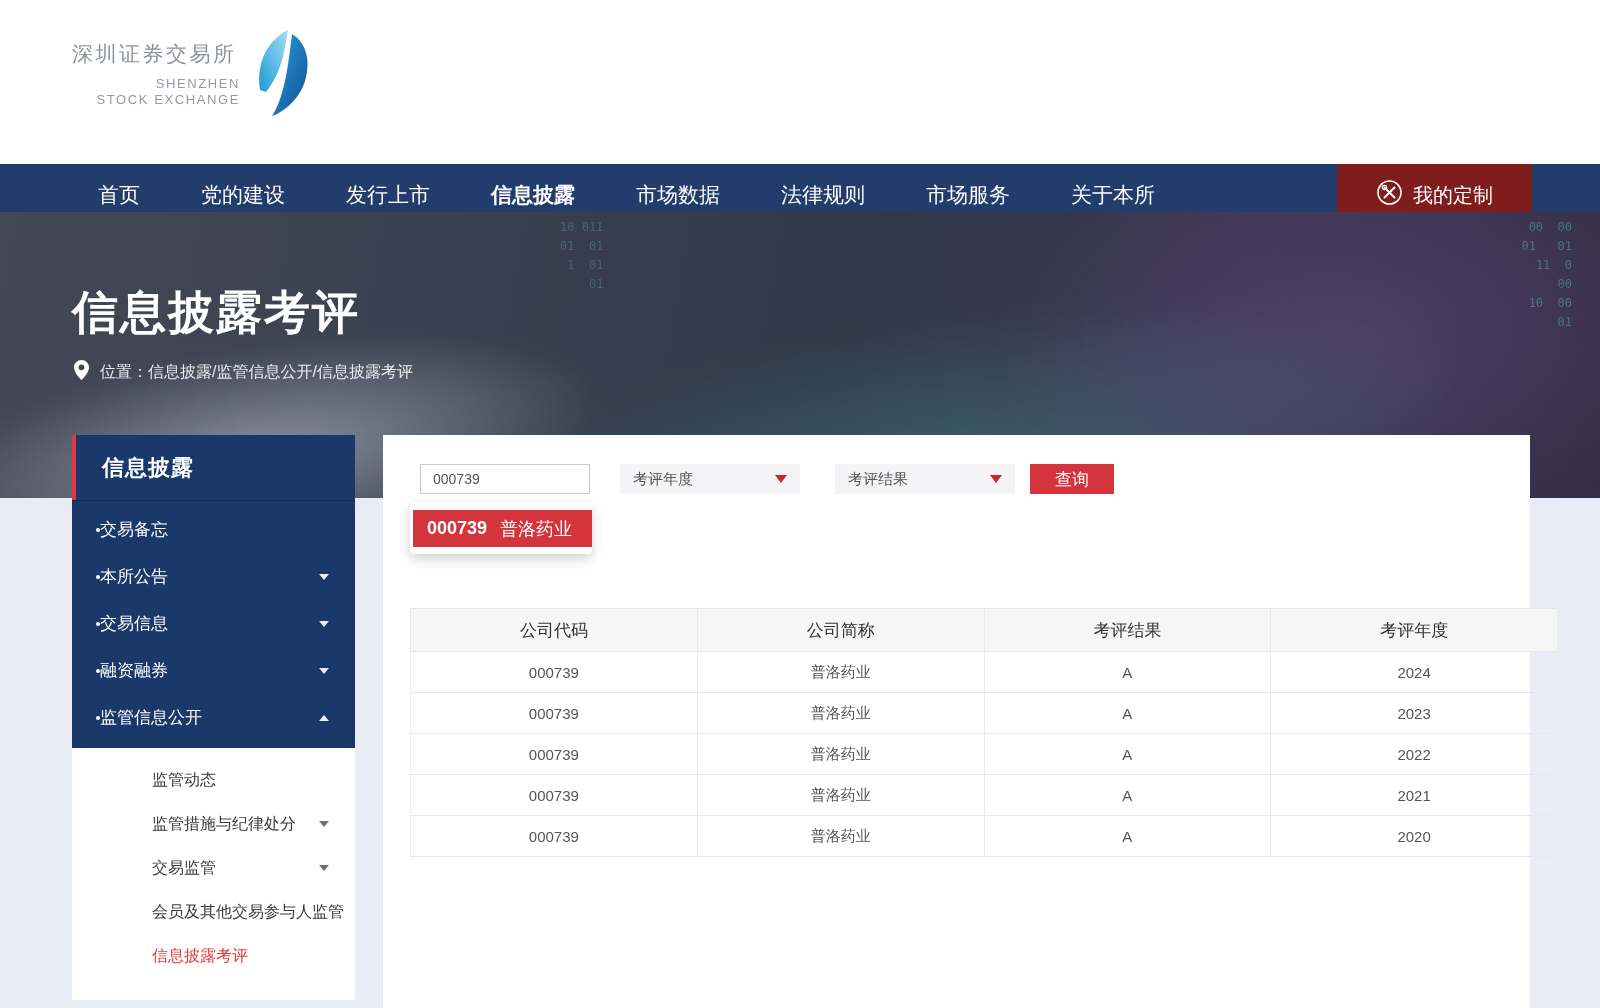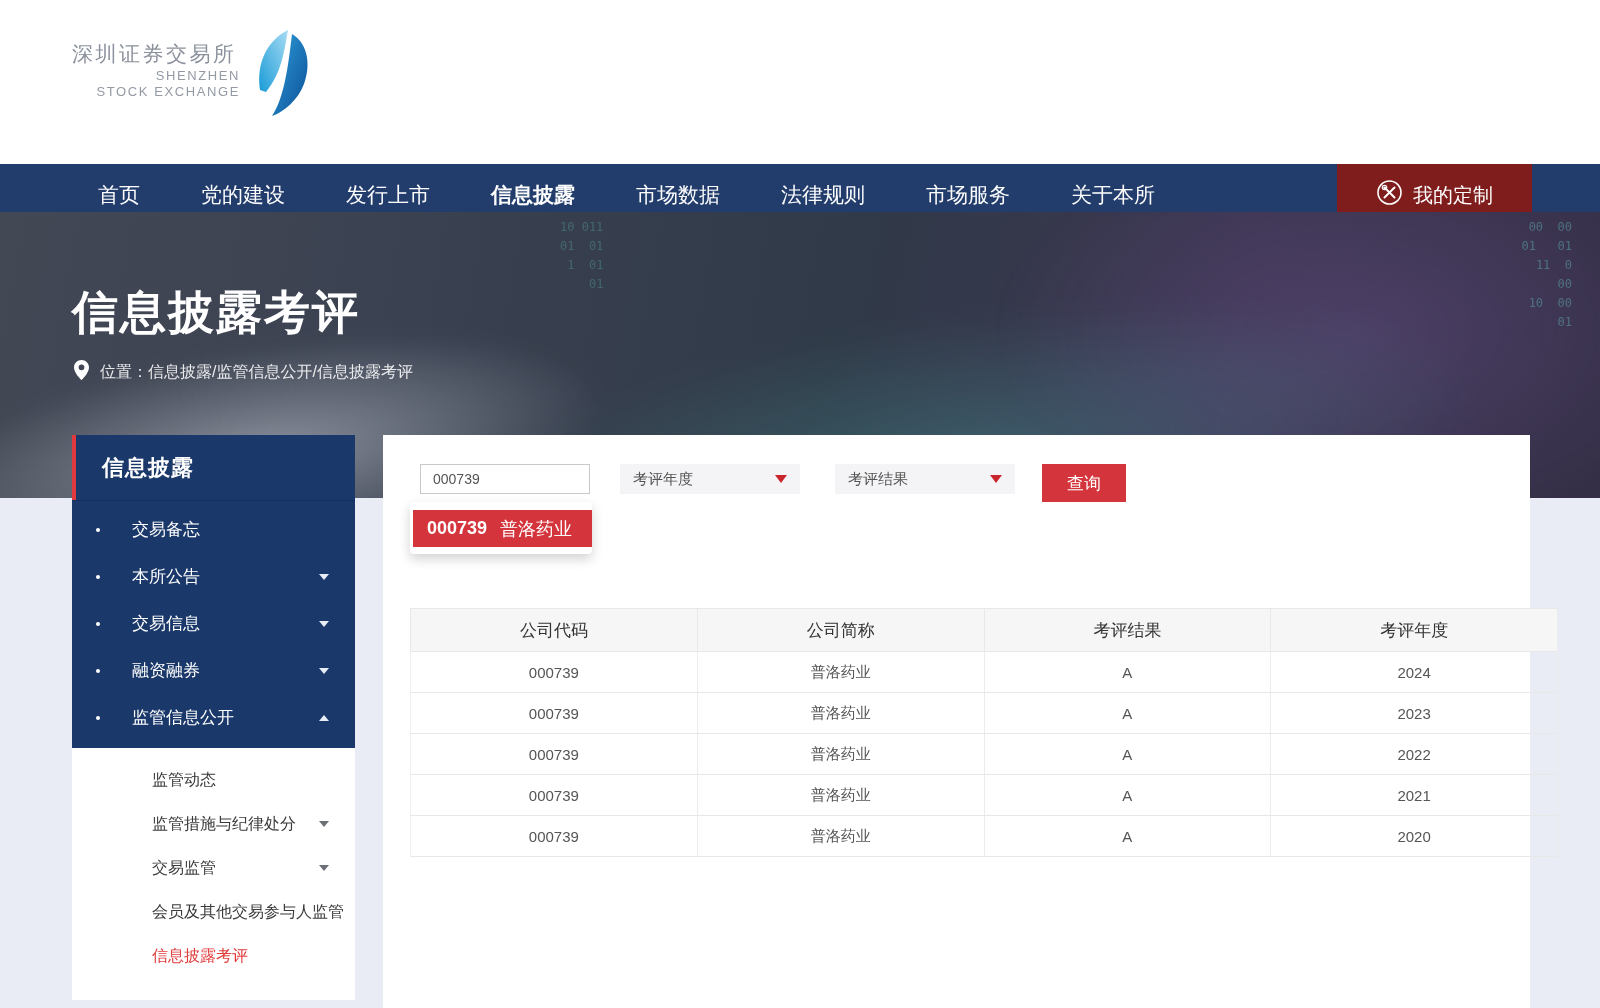--- a/index.html
+++ b/index.html
@@ -5,21 +5,21 @@
   * { margin:0; padding:0; box-sizing:border-box; }
   html,body { background:#ffffff; }
   body { font-family:"Liberation Sans","DejaVu Sans",sans-serif; }
   #page { position:relative; width:1600px; height:1008px; overflow:hidden; background:#ffffff; }
 
   
   .top-strip { position:absolute; left:0; top:0; width:1600px; height:150px; background:#ffffff; }
   .logo-wrap { position:absolute; left:72px; top:40px; display:flex; align-items:flex-start; }
   .logo-text { width:168px; }
   .logo-cn { font-size:21px; color:#8b919c; letter-spacing:2.5px; white-space:nowrap; }
-  .logo-en { text-align:right; color:#949aa4; font-size:13px; letter-spacing:1.6px; line-height:16px; white-space:nowrap; }
+  .logo-en { margin-top:8px; text-align:right; color:#949aa4; font-size:13px; letter-spacing:1.6px; line-height:16px; white-space:nowrap; }
   .logo-mark { margin-left:14px; margin-top:-12px; }
 
   
   .nav { position:absolute; left:0; top:150px; width:1600px; height:62px; background:#223d6c;margin-top:14px; }
   .nav-items { position:absolute; left:96px; top:0; height:62px; display:flex; gap:57px; }
   .nav-item { position:relative; height:62px; line-height:62px; color:#fdfdfe; font-size:21px; padding:0 2px; cursor:pointer; white-space:nowrap; }
   .nav-item.active { font-weight:bold; }
   .nav-item.active::after { content:""; position:absolute; left:-4px; right:-4px; bottom:0; height:4px; background:#e13a3e; }
   .my-custom { position:absolute; right:68px; top:0; width:195px; height:62px; background:#7f1d1d; display:flex; align-items:center; justify-content:center; gap:10px; color:#ffffff; font-size:20px; cursor:pointer; }
 
@@ -45,43 +45,43 @@
   .lower-bg { position:absolute; left:0; top:498px; width:1600px; height:510px; background:#e9ecf5; }
 
   
   .side-header { position:absolute; left:72px; top:435px; width:283px; height:65px; background:#1a3869;
     border-left:4px solid #e13a3e; z-index:3; display:flex; align-items:center; }
   .side-header span { color:#ffffff; font-size:22px; font-weight:bold; padding-left:26px; letter-spacing:1px; }
   .side-menu { position:absolute; left:72px; top:500px; width:283px; height:248px; background:#1a3869;
     border-top:1px solid #10295294; z-index:3; padding-top:5px; }
   .side-item { position:relative; height:47px; display:flex; align-items:center; cursor:pointer; }
   .side-item .bullet { position:absolute; left:24px; width:4px; height:4px; border-radius:50%; background:#ffffff; }
-  .side-item .lbl { padding-left:60px; color:#ffffff; font-size:17px; }
+  .side-item .lbl { padding-left:28px; color:#ffffff; font-size:17px; }
   .tri { width:0; height:0; position:absolute; right:26px; }
   .tri.down-w { border-left:5px solid transparent; border-right:5px solid transparent; border-top:6px solid #e8ecf3; }
   .tri.up-w   { border-left:5px solid transparent; border-right:5px solid transparent; border-bottom:6px solid #e8ecf3; }
   .tri.down-g { border-left:5px solid transparent; border-right:5px solid transparent; border-top:6px solid #6b6f76; }
   .side-sub { position:absolute; left:72px; top:748px; width:283px; height:252px; background:#ffffff; z-index:3; padding-top:10px; }
   .sub-item { position:relative; height:44px; display:flex; align-items:center; cursor:pointer;padding-left:40px; }
   .sub-item .lbl { padding-left:40px; color:#3a3a3a; font-size:16px; }
   .sub-item.active .lbl { color:#e03b3b; }
 
   
   .content { position:absolute; left:383px; top:435px; width:1147px; height:573px; background:#ffffff; z-index:2; }
   .search-input { position:absolute; left:37px; top:29px; width:170px; height:30px; border:1px solid #c9c9c9;
     background:#ffffff; font-size:14px; color:#555555; padding:0 12px; outline:none; font-family:inherit; }
   .select { position:absolute; top:29px; width:180px; height:30px; background:#f4f4f6; display:flex;
     align-items:center; cursor:pointer; }
   .select .ph { padding-left:13px; font-size:15px; color:#555555; }
   .select .caret { position:absolute; right:13px; width:0; height:0;
     border-left:6px solid transparent; border-right:6px solid transparent; border-top:8px solid #c9252c; }
   .select.year { left:237px; }
   .select.result { left:452px; }
-  .query-btn { position:absolute; left:647px; top:29px; width:84px; height:38px; background:#d4353c; color:#ffffff;
-    font-size:17px; border:none; cursor:pointer; font-family:inherit;margin-left:12px; }
+  .query-btn { position:absolute; left:647px; top:29px; width:84px; height:30px; background:#d4353c; color:#ffffff;
+    font-size:17px; border:none; cursor:pointer; font-family:inherit; }
   .suggest { position:absolute; left:27px; top:67px; width:182px; height:52px; background:#ffffff;
     border-radius:4px; box-shadow:0 5px 12px rgba(0,0,0,0.18); z-index:5; padding-top:8px; }
   .suggest-item { margin-left:3px; width:179px; height:37px; background:#d4353c; display:flex; align-items:center;
     gap:13px; padding-left:14px; cursor:pointer; }
   .suggest-item .code { color:#ffffff; font-size:18px; font-weight:bold; }
   .suggest-item .name { color:#ffffff; font-size:18px; }
   .tabs { position:absolute; left:27px; top:115px; display:flex; }
   .tab { height:38px; display:flex; align-items:center; justify-content:center; font-size:18px; cursor:pointer; }
   .tab.active { width:87px; background:#d4353c; color:#ffffff; }
   .tab.idle { width:107px; background:#ececee; color:#555555; }

